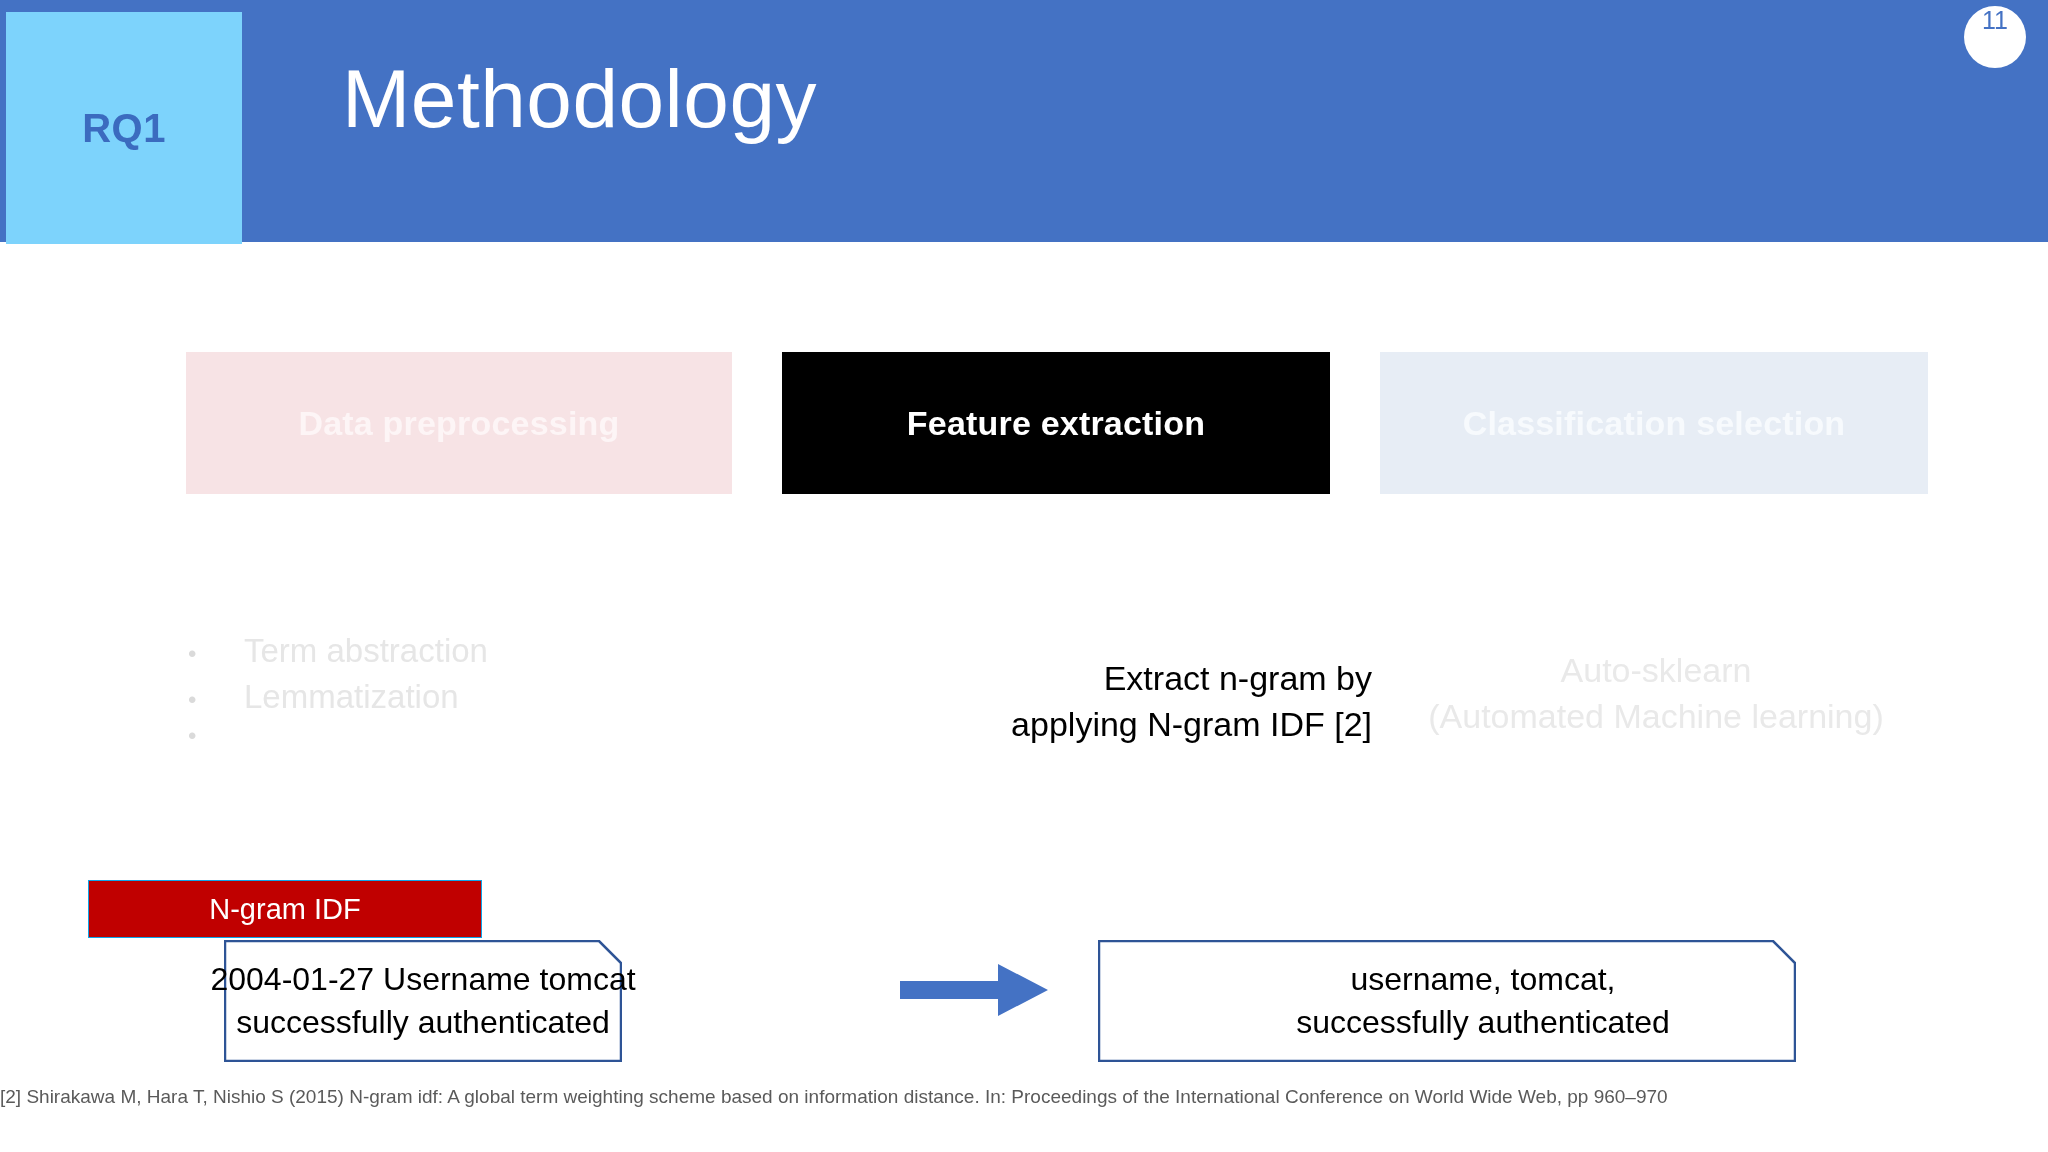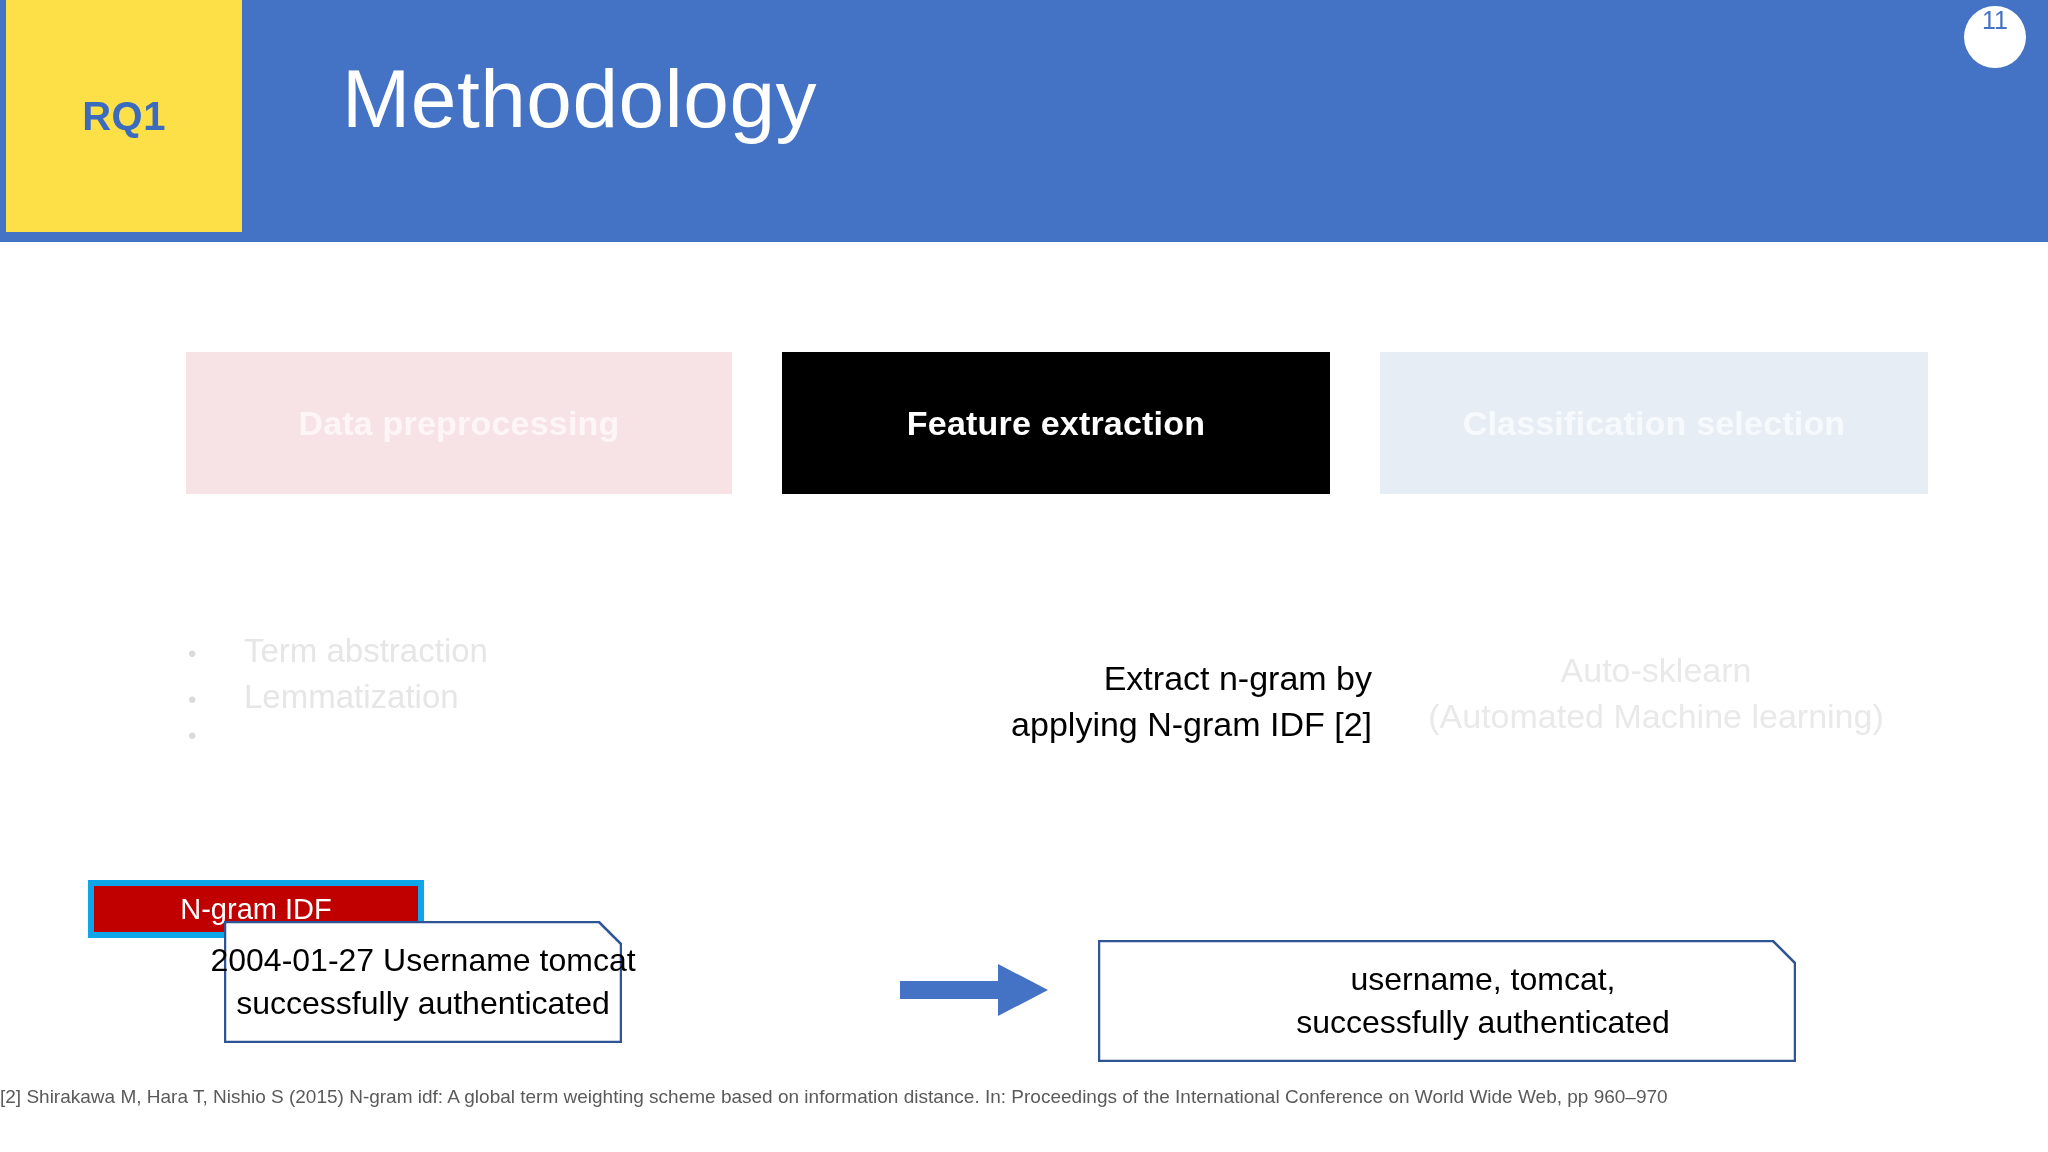--- a/index.html
+++ b/index.html
@@ -32,24 +32,24 @@
     position: absolute;
     left: 0;
     top: 238px;
     width: 2048px;
     height: 4px;
     background: #4472C4;
   }
   .rq-badge {
     position: absolute;
     left: 6px;
-    top: 0;
+    top: 12px;
     width: 236px;
     height: 232px;
-    background: #fde047;
+    background: #7dd3fc;
     display: flex;
     align-items: center;
     justify-content: center;
   }
   .rq-badge-label {
     color: #3B6BBF;
     font-size: 40px;
     font-weight: bold;
     letter-spacing: 0.5px;
   }
@@ -160,24 +160,24 @@
     color: #E9E9E9;
     font-size: 34px;
     line-height: 1.34;
   }
 
   
   .ngram-tag {
     position: absolute;
     left: 88px;
     top: 880px;
-    width: 336px;
+    width: 394px;
     height: 58px;
     background: #C00000;
-    border: 6px solid #0ea5e9;
+    border: 1px solid #0ea5e9;
     display: flex;
     align-items: center;
     justify-content: center;
     box-sizing: border-box;
   }
   .ngram-tag-label {
     color: #ffffff;
     font-size: 29px;
     white-space: nowrap;
   }
@@ -198,21 +198,21 @@
   .callout-text {
     position: relative;
     color: #000000;
     font-size: 32px;
     line-height: 1.33;
     white-space: nowrap;
     z-index: 2;
   }
   .callout-left {
     left: 224px;
-    top: 921px;
+    top: 940px;
     width: 398px;
     height: 122px;
   }
   .callout-right {
     left: 1098px;
     top: 940px;
     width: 698px;
     height: 122px;
     padding-left: 36px;
   }

